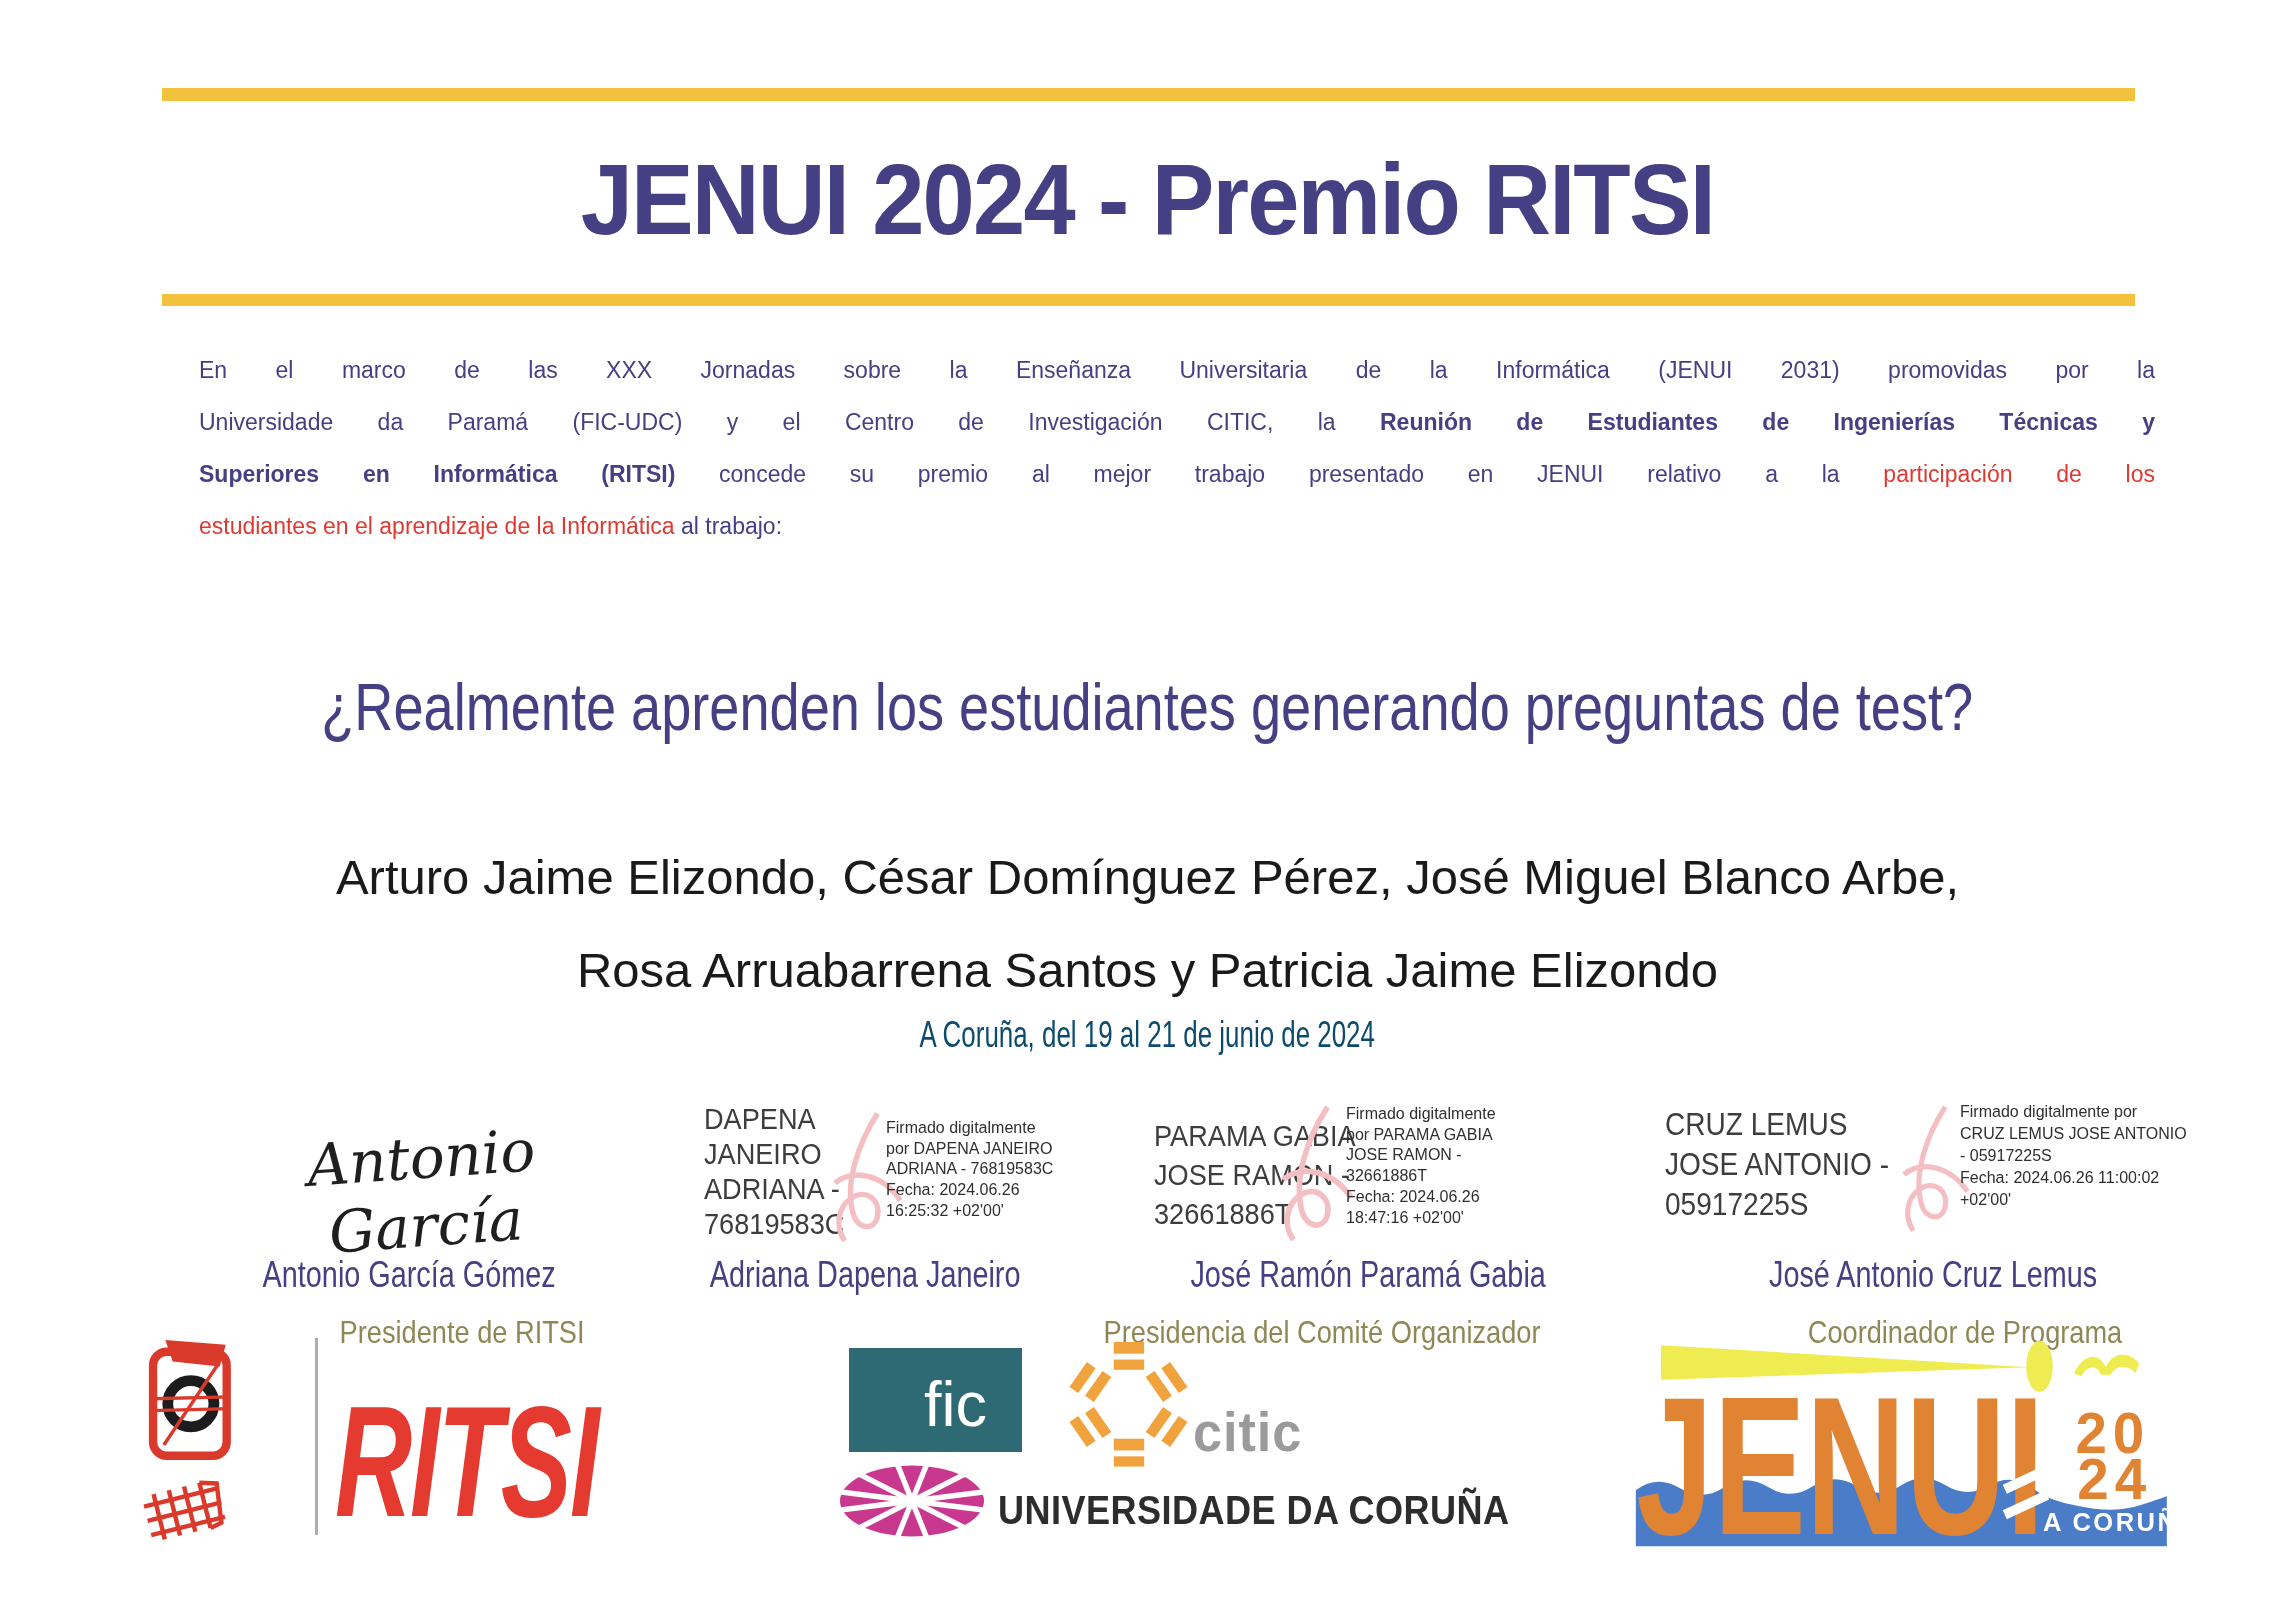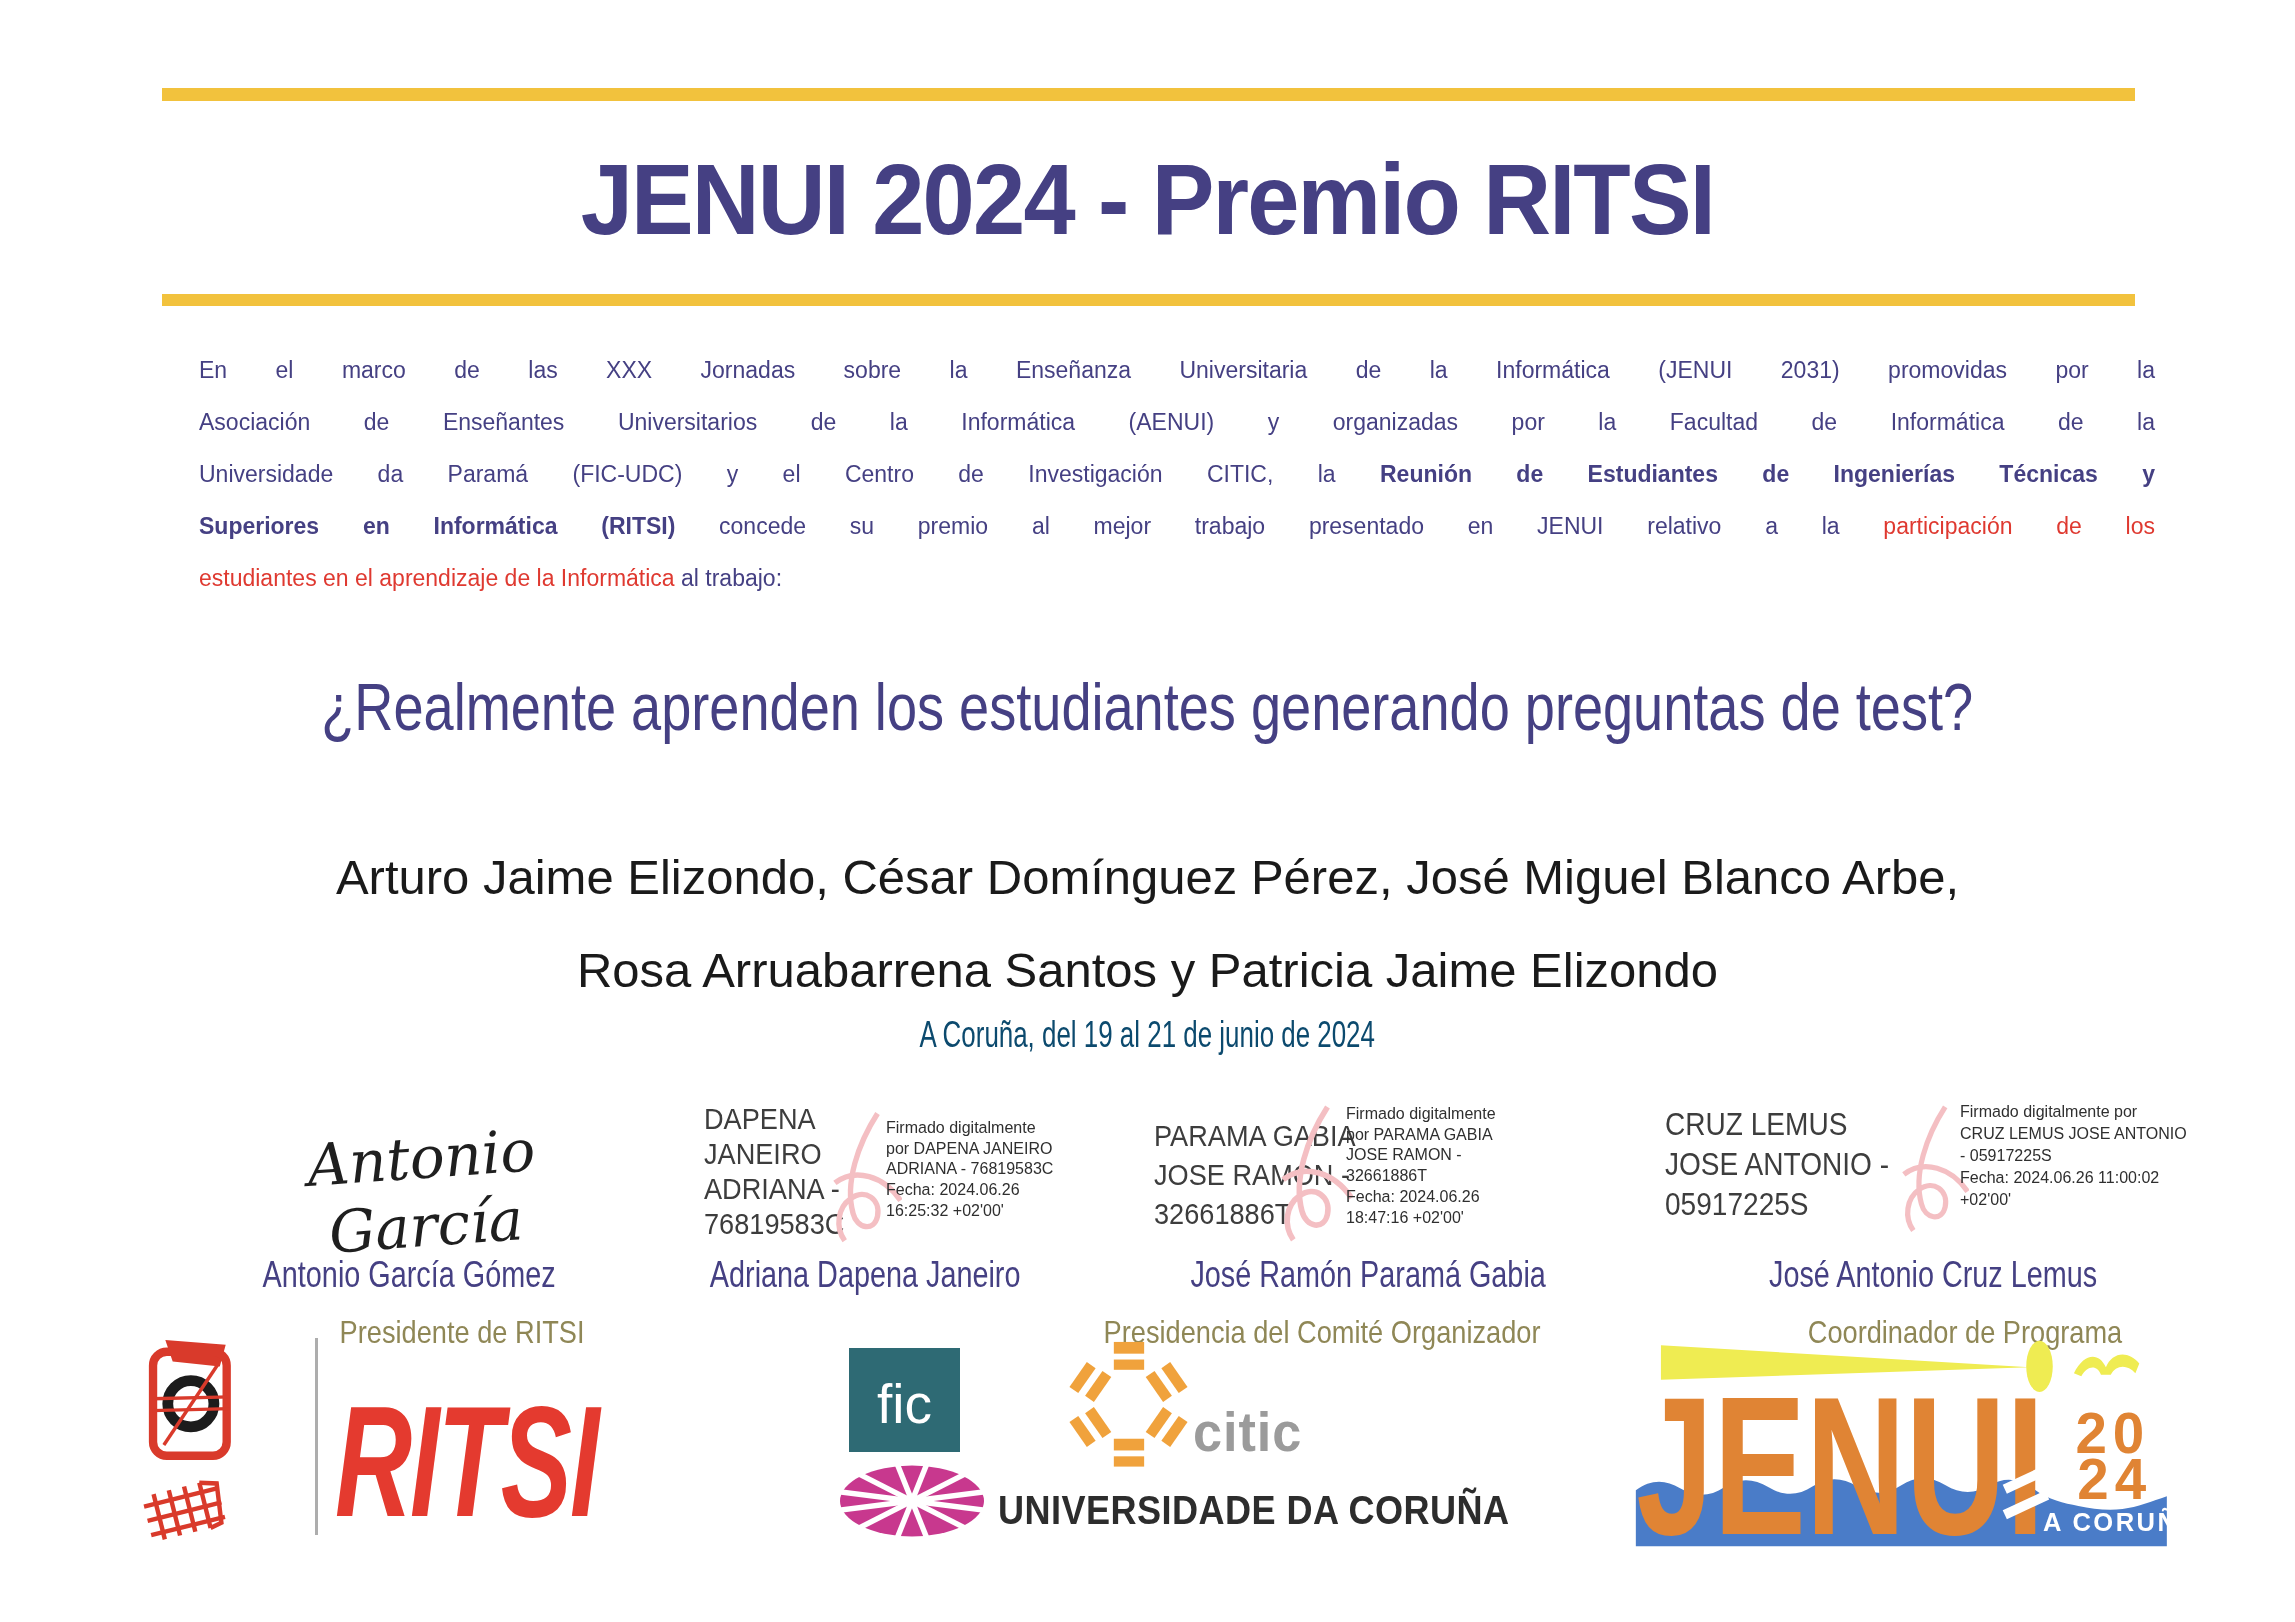--- a/index.html
+++ b/index.html
@@ -25,44 +25,41 @@
   .bigname4{font-size:30.5px;line-height:40px;}
   .bigname3{font-size:29.5px;line-height:39px;}
   .sigdetail{color:#2f2f2f;font-size:16.7px;line-height:20.7px;transform:scaleX(.96);transform-origin:left top;white-space:nowrap;}
   .namerow{color:#454083;font-size:36px;text-align:center;}
   .namerow .cx{display:inline-block;transform:scaleX(.80);transform-origin:center;white-space:nowrap;}
   .rolerow{color:#8F8756;font-size:32px;text-align:right;}
   .rolerow .cx{display:inline-block;transform:scaleX(.85);transform-origin:center;white-space:nowrap;}
   .ritsitext{color:#E43A2F;font-weight:bold;font-size:157px;line-height:148px;}
   .ritsitext .cx{display:inline-block;transform:scaleX(.68);transform-origin:left center;letter-spacing:-3px;}
   .divider{background:#ADADAD;}
-  .ficbox{width:111px;height:104px;background:#2E6A74;color:#ffffff;text-align:center;
-          font-size:55px;line-height:113px;font-weight:400;}
+  .ficbox{width:133px;height:104px;background:#2E6A74;color:#ffffff;text-align:center;
+          font-size:63px;line-height:113px;font-weight:400;padding-left:40px;}
   .citictext{color:#9B9B9B;font-weight:bold;font-size:55px;letter-spacing:1px;}
   .citictext .cx{display:inline-block;transform:scaleX(.95);transform-origin:left center;}
   .udctext{color:#2D2D2D;font-weight:bold;font-size:41px;letter-spacing:0.5px;}
   .udctext .cx{display:inline-block;transform:scaleX(.88);transform-origin:left center;white-space:nowrap;}
 </style>
 </head>
 <body>
 
 <div class="page">
 
   <div class="abs bar" style="left:162px;top:88px;width:1973px;height:12.8px;"></div>
   <div class="abs title" style="top:142px;">
     <span class="cx">JENUI 2024 - Premio RITSI</span>
   </div>
   <div class="abs bar" style="left:162px;top:294px;width:1973px;height:11.8px;"></div>
 
   <div class="abs intro">
     <div class="introline">
       <span>En el marco de las XXX Jornadas sobre la Enseñanza Universitaria de la Informática (JENUI 2031) promovidas por la</span>
-    </div>
-    <div class="introline">
-      <span>Asociación de Enseñantes Universitarios de la Informática (AENUI) y organizadas por la Facultad de Informática de la</span>
     </div>
     <div class="introline">
       <span>Universidade da Paramá (FIC-UDC) y el Centro de Investigación CITIC,  la </span><span class="seg-bold">Reunión de Estudiantes de Ingenierías Técnicas y</span>
     </div>
     <div class="introline">
       <span class="seg-bold">Superiores en Informática (RITSI)</span><span> concede su premio al mejor trabajo presentado en JENUI relativo a la </span><span class="seg-red">participación de los</span>
     </div>
     <div class="introline last">
       <span class="seg-red">estudiantes en el aprendizaje de la Informática</span><span> al trabajo:</span>
     </div>

